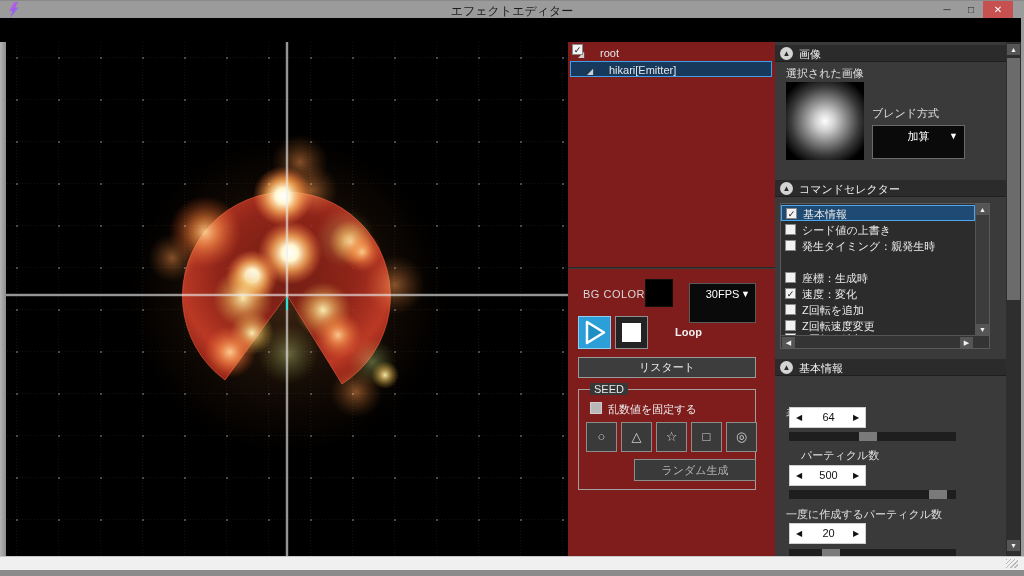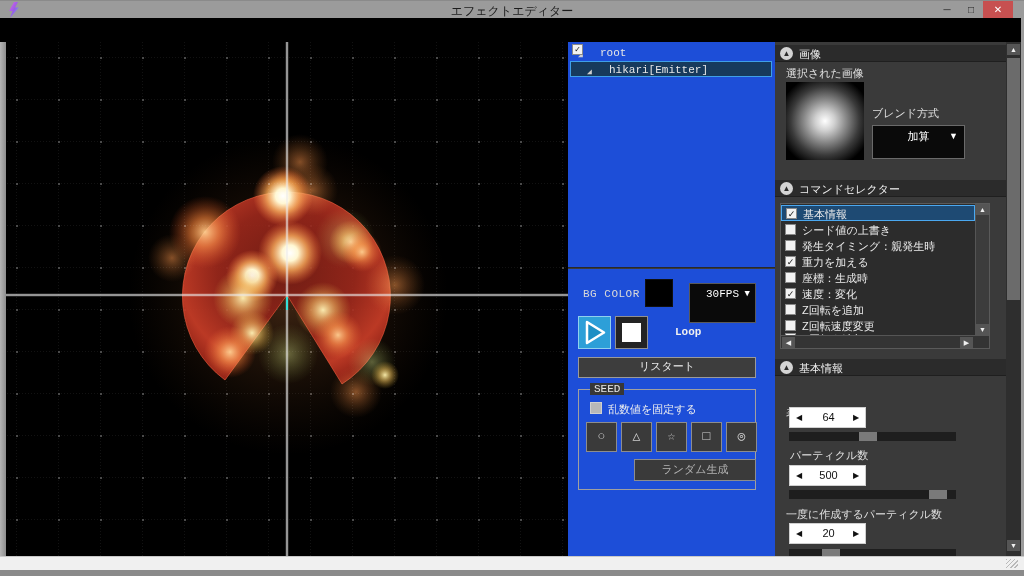--- a/index.html
+++ b/index.html
@@ -26,21 +26,21 @@
   .frame-right { left:1021px; top:18px; width:3px; height:552px; background:#9b9b9b; }
   .statusbar { left:0; top:556px; width:1024px; height:14px; background:#f0f0f0; border-top:1px solid #c9c9c9; }
   .grip { left:1006px; top:559px; width:12px; height:9px;
     background:repeating-linear-gradient(135deg,#b9b9b9 0 1px,transparent 1px 3px); }
   .frame-bottom { left:0; top:570px; width:1024px; height:6px; background:#8a8a8a; }
 
   
   .preview { left:6px; top:42px; width:562px; height:514px; background:#000; }
 
   
-  .tree-panel { left:568px; top:42px; width:207px; height:514px; background:#1d4ed8;font-family:Liberation Mono, monospace; }
+  .tree-panel { left:568px; top:42px; width:207px; height:514px; background:#7f1d1d; }
   .tree-row { position:absolute; left:2px; width:202px; height:16px; color:#e6e6e6; line-height:16px; }
   .tree-row .exp { position:absolute; top:2px; font-size:8px; color:#cfcfcf; }
   .tree-row.selected { background:#173a5c; border:1px solid #3f9fe8; }
   .divider { position:absolute; left:0px; top:225px; width:207px; height:2px;
     background:linear-gradient(#202020,#454545); }
 
   .lbl { color:#d8d8d8; }
   .bgcolor-lbl { left:15px; top:246px; letter-spacing:.5px; }
   .bgcolor-swatch { left:77px; top:237px; width:28px; height:28px; background:#000; border:1px solid #101010; }
   .fps-combo { left:121px; top:241px; width:67px; height:40px; background:#0a0a0a; border:1px solid #5a5a5a;
@@ -281,24 +281,20 @@
       <span class="cl">基本情報</span>
     </div>
     <div class="cmd-row" style="top:18px;">
       <span class="cb"></span>
       <span class="cl">シード値の上書き</span>
     </div>
     <div class="cmd-row" style="top:34px;">
       <span class="cb"></span>
       <span class="cl">発生タイミング：親発生時</span>
     </div>
-    <div class="cmd-row" style="top:50px;">
-      <span class="cb checked"></span>
-      <span class="cl">重力を加える</span>
-    </div>
     <div class="cmd-row" style="top:66px;">
       <span class="cb"></span>
       <span class="cl">座標：生成時</span>
     </div>
     <div class="cmd-row" style="top:82px;">
       <span class="cb checked"></span>
       <span class="cl">速度：変化</span>
     </div>
     <div class="cmd-row" style="top:98px;">
       <span class="cb"></span>
@@ -330,21 +326,21 @@
   <div class="abs field-lbl" style="left:11px;top:347px;margin-top:17px;">表示優先度</div>
   <div class="spinner" style="left:14px;top:365px;">
     <span class="spin-arr" style="left:0;">◀</span>
     <span class="spin-val">64</span>
     <span class="spin-arr" style="right:0;">▶</span>
   </div>
   <div class="slider" style="left:14px;top:390px;">
     <span class="handle" style="left:70px;"></span>
   </div>
 
-  <div class="abs field-lbl" style="left:15px;top:406px;text-align:right;">パーティクル数</div>
+  <div class="abs field-lbl" style="left:26px;top:406px;text-align:right;">パーティクル数</div>
   <div class="spinner" style="left:14px;top:423px;">
     <span class="spin-arr" style="left:0;">◀</span>
     <span class="spin-val">500</span>
     <span class="spin-arr" style="right:0;">▶</span>
   </div>
   <div class="slider" style="left:14px;top:448px;">
     <span class="handle" style="left:140px;"></span>
   </div>
 
   <div class="abs field-lbl" style="left:11px;top:465px;">一度に作成するパーティクル数</div>

